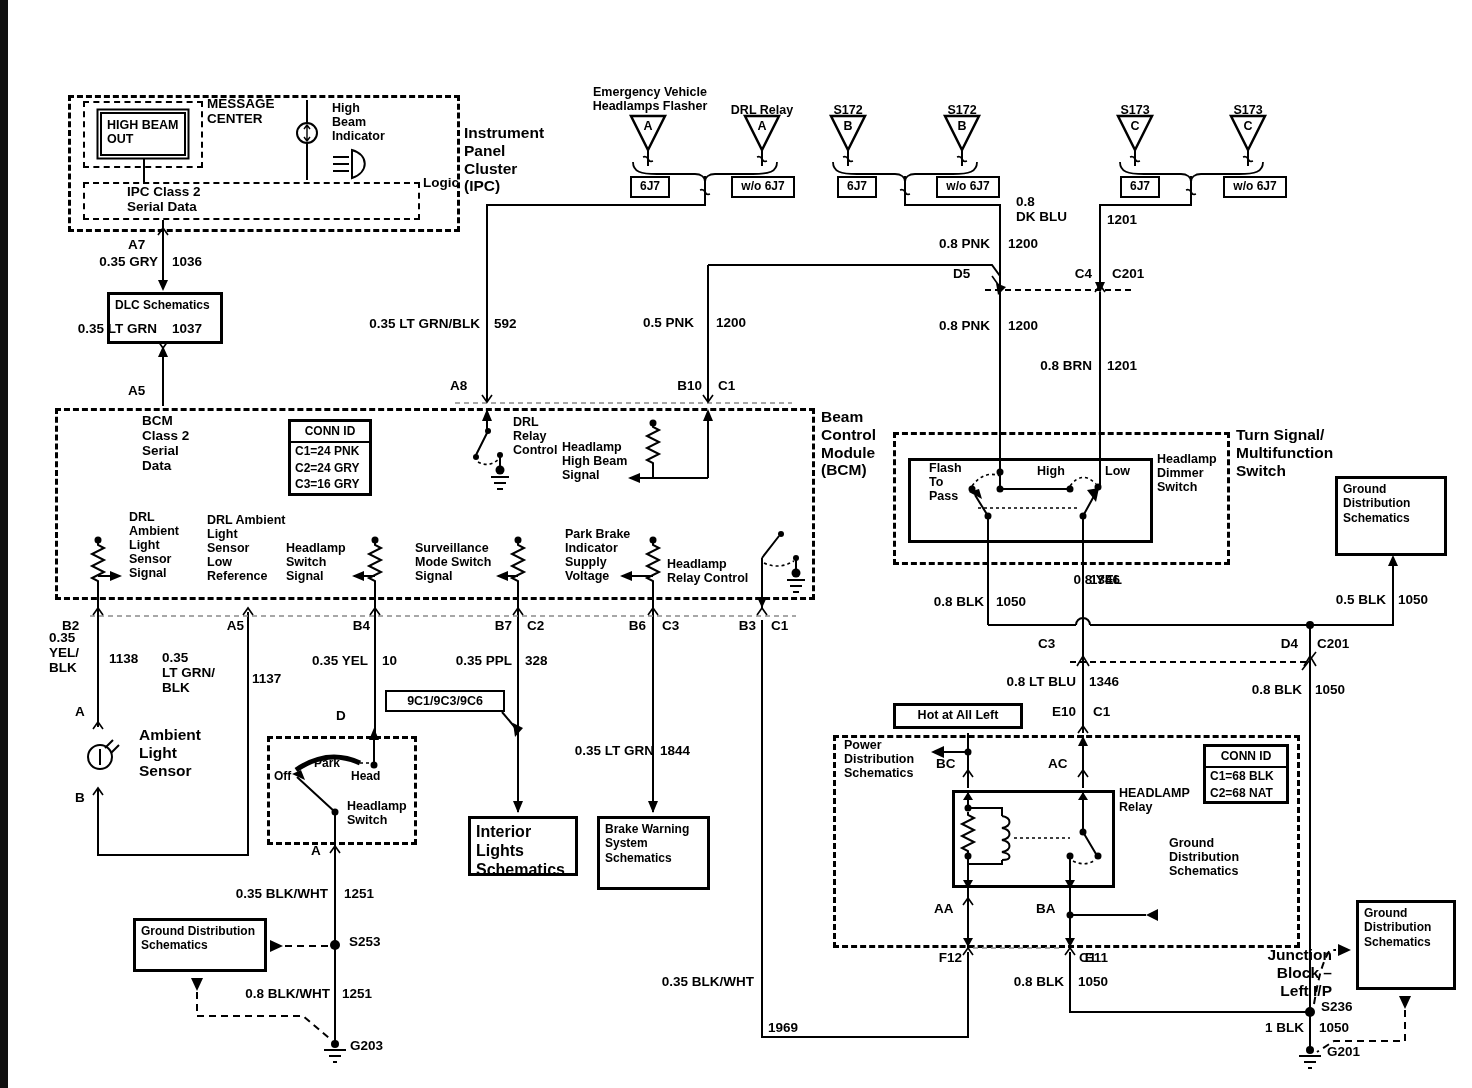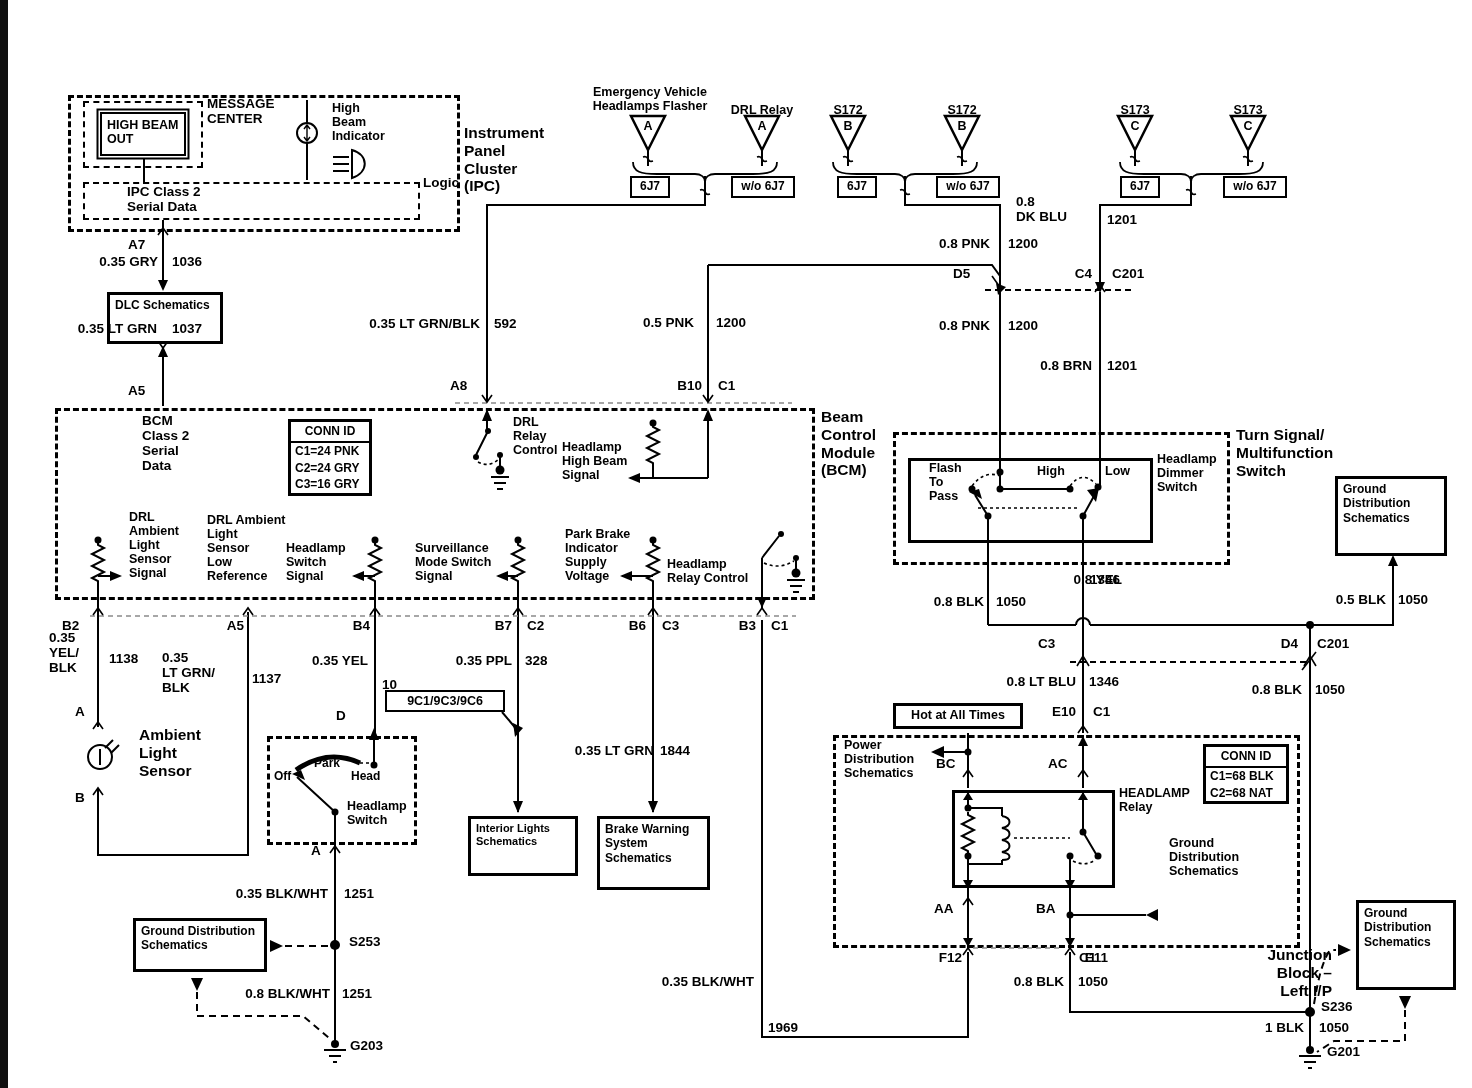--- a/index.html
+++ b/index.html
@@ -44,24 +44,24 @@
   <div class="box" style="left:107px;top:292px;width:116px;height:52px;">
     <div class="t" style="font-size:12px;">DLC Schematics</div>
   </div>
   <div class="dash" style="left:55px;top:408px;width:760px;height:192px;"></div>
   <div class="dash" style="left:893px;top:432px;width:337px;height:133px;"></div>
   <div class="box" style="left:908px;top:458px;width:245px;height:85px;background:transparent;"></div>
   <div class="dash" style="left:267px;top:736px;width:150px;height:109px;"></div>
   <div class="dash" style="left:833px;top:735px;width:467px;height:213px;"></div>
   <div class="box" style="left:952px;top:790px;width:163px;height:98px;background:transparent;"></div>
   <div class="box" style="left:893px;top:703px;width:130px;height:26px;z-index:4;">
-    <div class="t C" style="font-size:12.5px;padding:2px 0;">Hot at All Times</div>
+    <div class="t C" style="font-size:12.5px;padding:2px 0;">Hot at All Left</div>
   </div>
   <div class="box" style="left:468px;top:816px;width:110px;height:60px;">
-    <div class="t" style="font-size:11px;">Interior Lights
+    <div class="t" style="font-size:16px;">Interior Lights
 Schematics</div>
   </div>
   <div class="box" style="left:597px;top:816px;width:113px;height:74px;">
     <div class="t" style="font-size:12px;">Brake Warning
 System
 Schematics</div>
   </div>
   <div class="box" style="left:133px;top:918px;width:134px;height:54px;">
     <div class="t" style="font-size:12px;">Ground Distribution
 Schematics</div>
@@ -200,21 +200,21 @@
 
   <div class="L" style="left:49px;top:630px;">0.35
 YEL/
 BLK</div>
   <div class="L" style="left:109px;top:651px;">1138</div>
   <div class="L" style="left:162px;top:650px;">0.35
 LT GRN/
 BLK</div>
   <div class="L" style="left:252px;top:671px;">1137</div>
   <div class="L R" style="left:286px;top:653px;width:82px;">0.35 YEL</div>
-  <div class="L" style="left:382px;top:653px;margin-top:24px;">10</div>
+  <div class="L" style="left:382px;top:653px;">10</div>
   <div class="L R" style="left:430px;top:653px;width:82px;">0.35 PPL</div>
   <div class="L" style="left:525px;top:653px;">328</div>
   <div class="L R" style="left:532px;top:743px;width:122px;">0.35 LT GRN</div>
   <div class="L" style="left:660px;top:743px;">1844</div>
 
   <div class="L" style="left:75px;top:704px;">A</div>
   <div class="L" style="left:75px;top:790px;">B</div>
   <div class="L BG" style="left:139px;top:726px;">Ambient
 Light
 Sensor</div>

